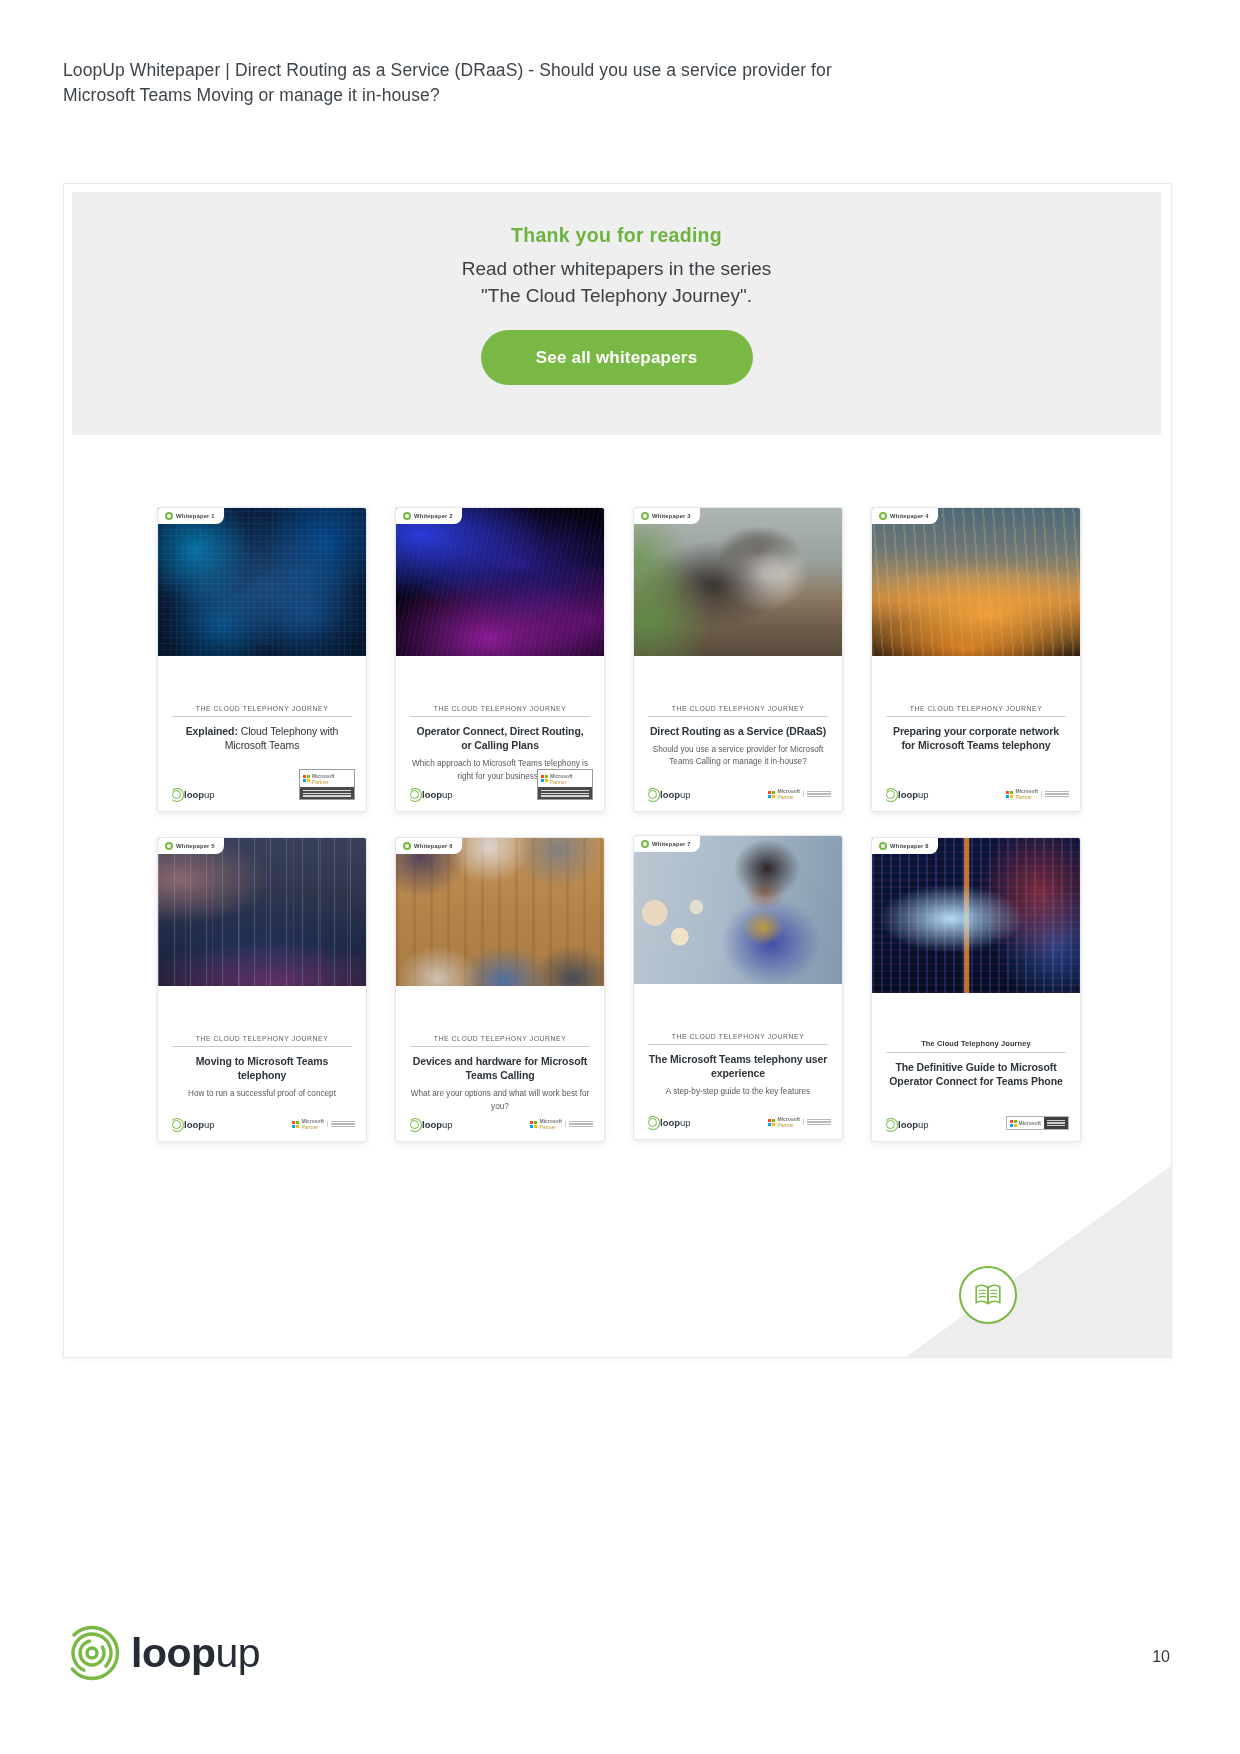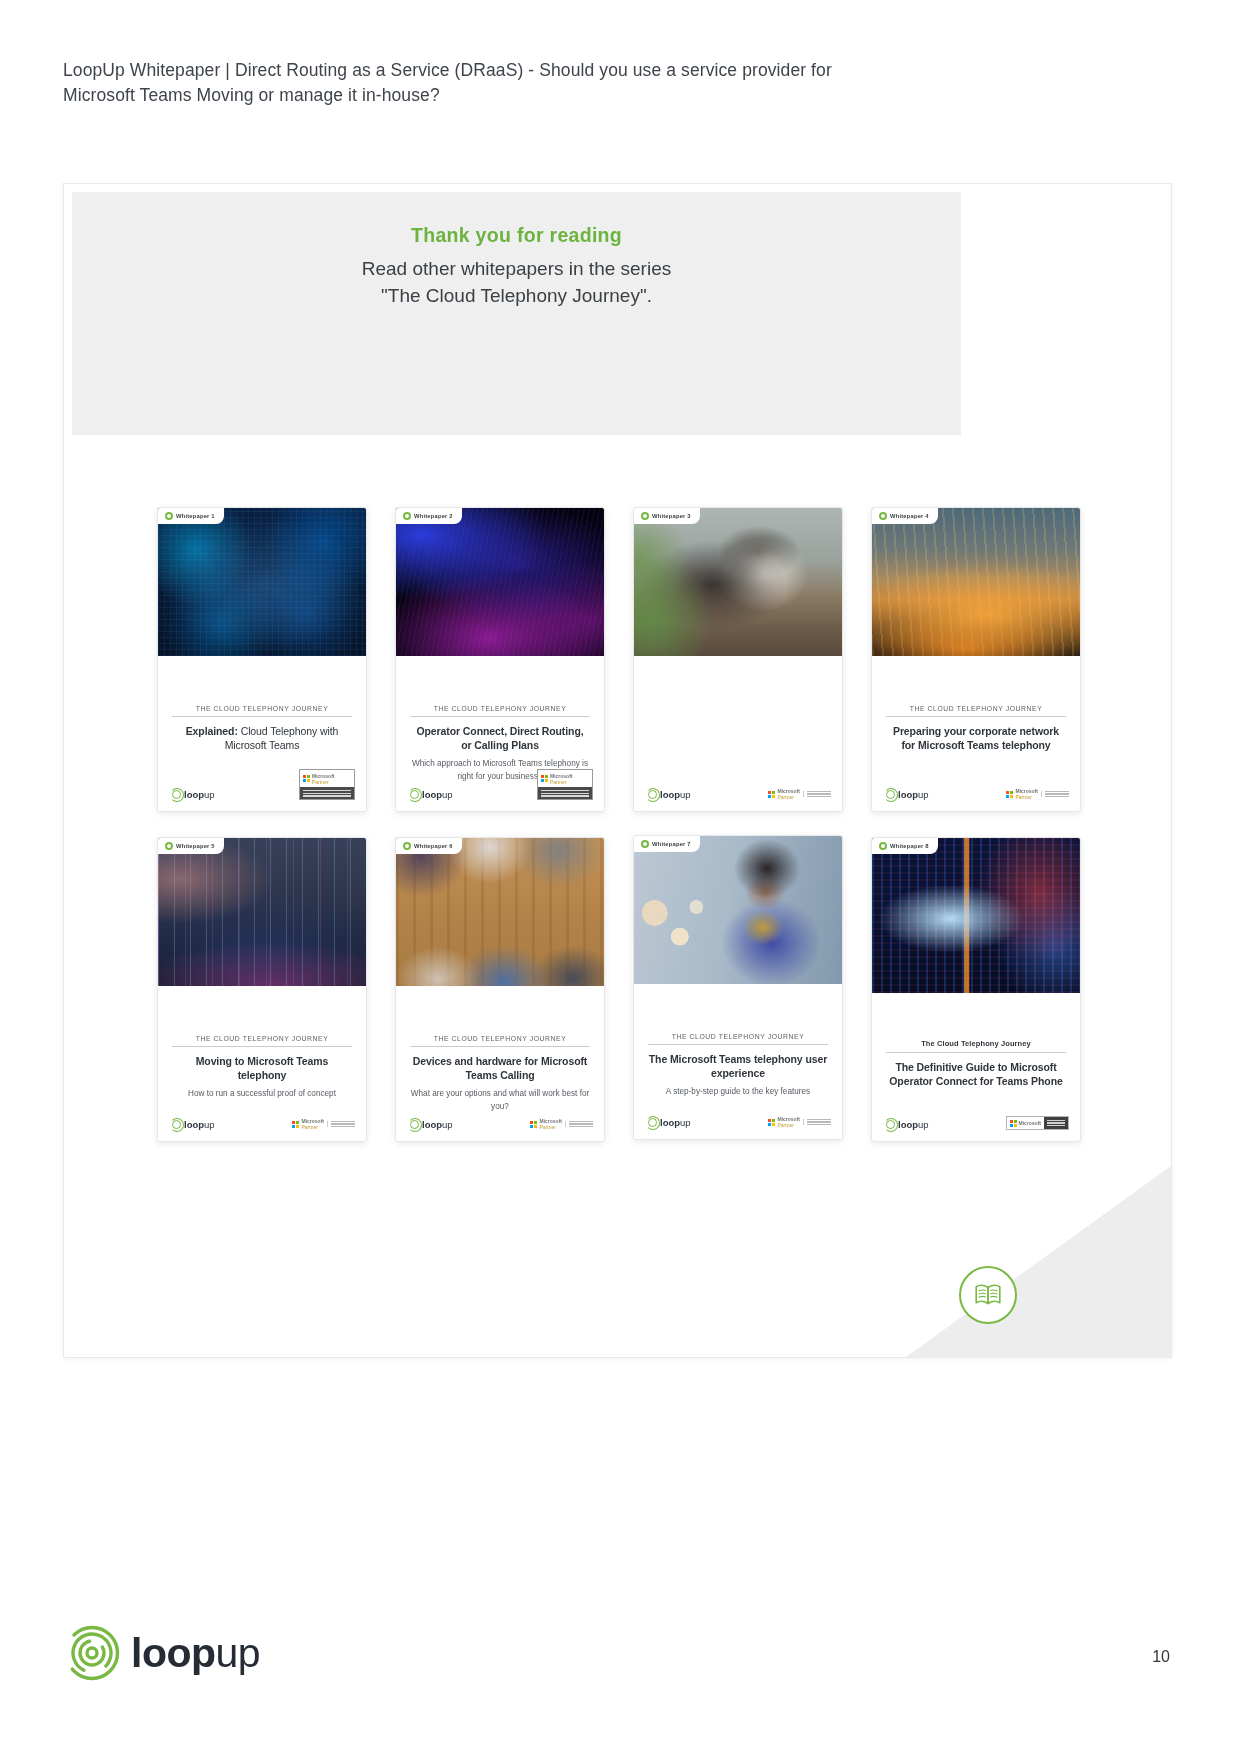--- a/index.html
+++ b/index.html
@@ -9,21 +9,21 @@
   }
 
   
   .doc-header{position:absolute;left:63px;top:58px;width:1100px;font-size:17.5px;line-height:25px;color:#3e444b;letter-spacing:.1px;}
 
   
   .panel{position:absolute;left:63px;top:183px;width:1107px;height:1173px;background:#fff;border:1px solid #e8e9ea;box-shadow:0 1px 5px rgba(0,0,0,.05);}
   .corner-triangle{position:absolute;right:0;bottom:0;width:265px;height:191px;background:#ededee;clip-path:polygon(100% 0,100% 100%,0 100%);z-index:1;}
 
   
-  .banner{position:absolute;left:8px;top:8px;width:889px;height:243px;background:#efefef;display:flex;flex-direction:column;align-items:center;padding-top:32px;box-sizing:border-box;z-index:2;}
+  .banner{position:absolute;left:8px;top:8px;width:1089px;height:243px;background:#efefef;display:flex;flex-direction:column;align-items:center;padding-top:32px;box-sizing:border-box;z-index:2;}
   .banner-heading{font-size:19.5px;font-weight:700;color:#6cb33f;letter-spacing:.3px;}
   .banner-line{font-size:19px;line-height:27px;color:#3b4045;}
   .banner-line.first{margin-top:8px;}
   .see-all-btn{margin-top:21px;width:272px;height:55px;border:none;border-radius:28px;background:#79b845;color:#fff;font-family:"Liberation Sans",sans-serif;font-size:17px;font-weight:700;letter-spacing:.2px;cursor:pointer;}
 
   
   .wp-card{position:absolute;width:208px;height:303px;background:#fff;border:1px solid #e7e7e7;border-radius:3px;box-shadow:0 2px 7px rgba(0,0,0,.09);overflow:hidden;z-index:2;box-sizing:content-box;}
   .cover{position:relative;width:100%;height:148px;}
   .cover.tall{height:155px;}
 
@@ -159,20 +159,21 @@
   <div class="doc-header">
     <div>LoopUp Whitepaper  |  Direct Routing as a Service (DRaaS) - Should you use a service provider for</div>
     <div>Microsoft Teams Moving or manage it in-house?</div>
   </div>
 
   <div class="panel">
     <div class="banner">
       <div class="banner-heading">Thank you for reading</div>
       <div class="banner-line first">Read other whitepapers in the series</div>
       <div class="banner-line">"The Cloud Telephony Journey".</div>
+      <button class="see-all-btn">See all whitepapers</button>
     </div>
     <div class="corner-triangle"></div>
   </div>
 
   <article class="wp-card pos-r1c1">
     <div class="cover cover-1">
       <div class="wp-badge">
         <span class="badge-ring"></span>
         <span class="badge-text">Whitepaper 1</span>
       </div>
@@ -249,20 +250,26 @@
       </span>
     </div>
   </article>
 
   <article class="wp-card pos-r1c3">
     <div class="cover cover-3">
       <div class="wp-badge">
         <span class="badge-ring"></span>
         <span class="badge-text">Whitepaper 3</span>
       </div>
+    </div>
+    <div class="wp-body">
+      <div class="eyebrow">THE CLOUD TELEPHONY JOURNEY</div>
+      <div class="rule"></div>
+      <h3 class="wp-title"><b></b><span>Direct Routing as a Service (DRaaS)</span></h3>
+      <p class="wp-sub">Should you use a service provider for Microsoft Teams Calling or manage it in-house?</p>
     </div>
     <div class="wp-foot">
       <span class="mini-logo">
           <span class="mini-ring"></span>
           <span class="mini-word"><b>loop</b><i>up</i></span>
         </span>
       <span class="msb-plain">
           <span class="ms-squares">
             <i></i>
             <i></i>

